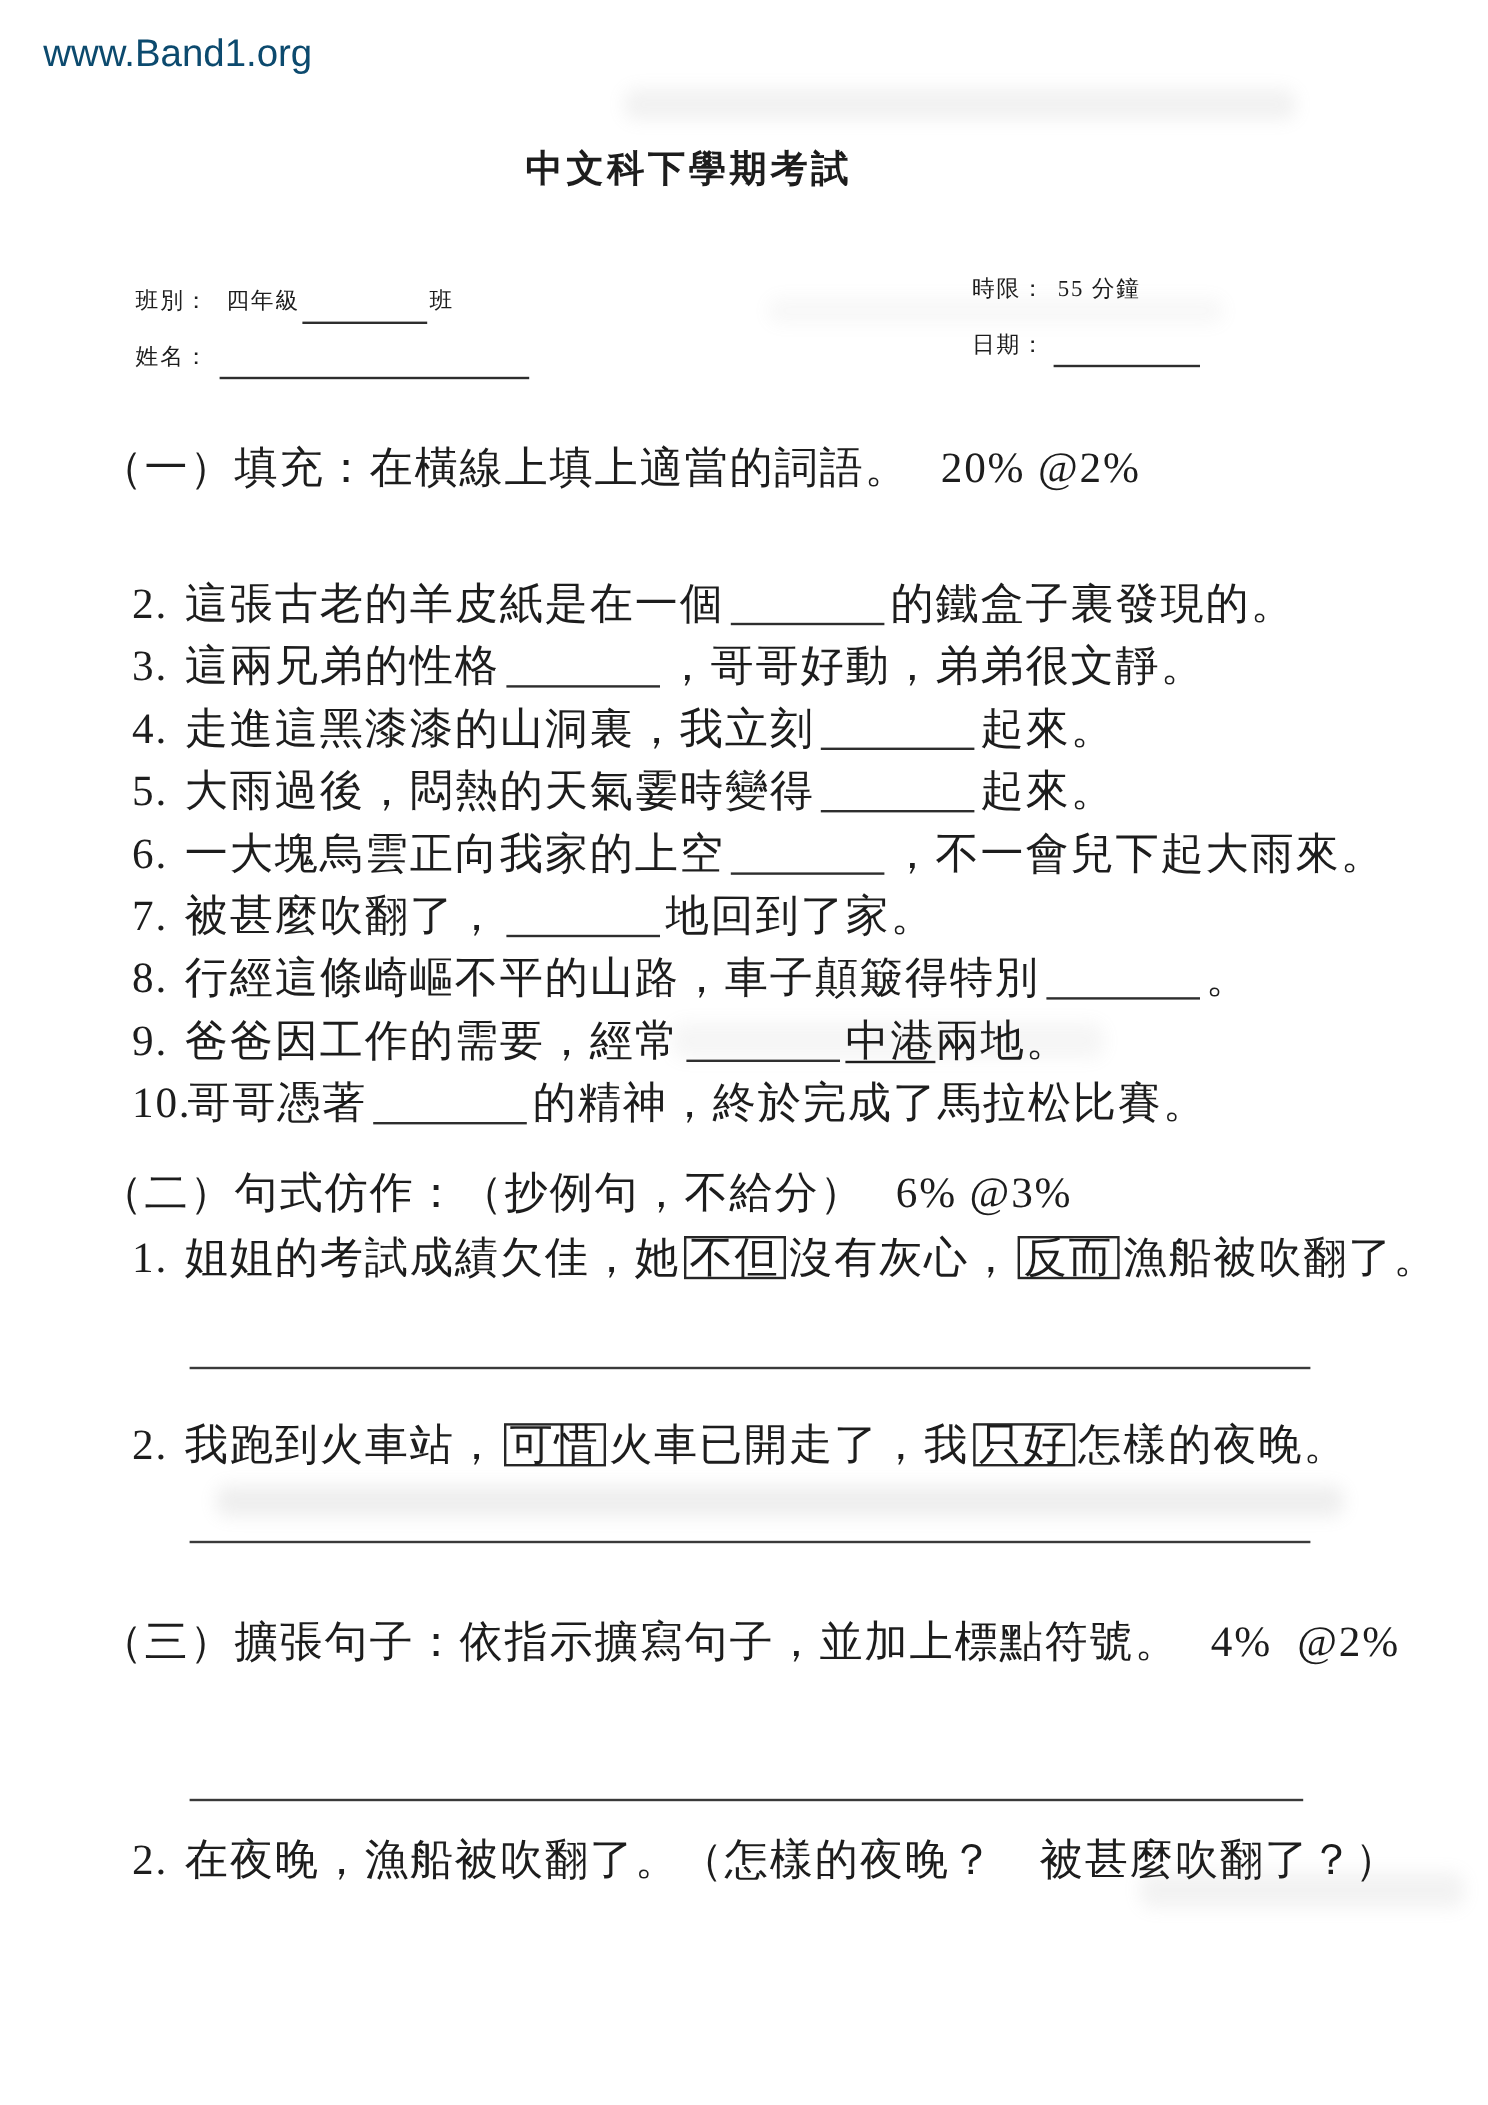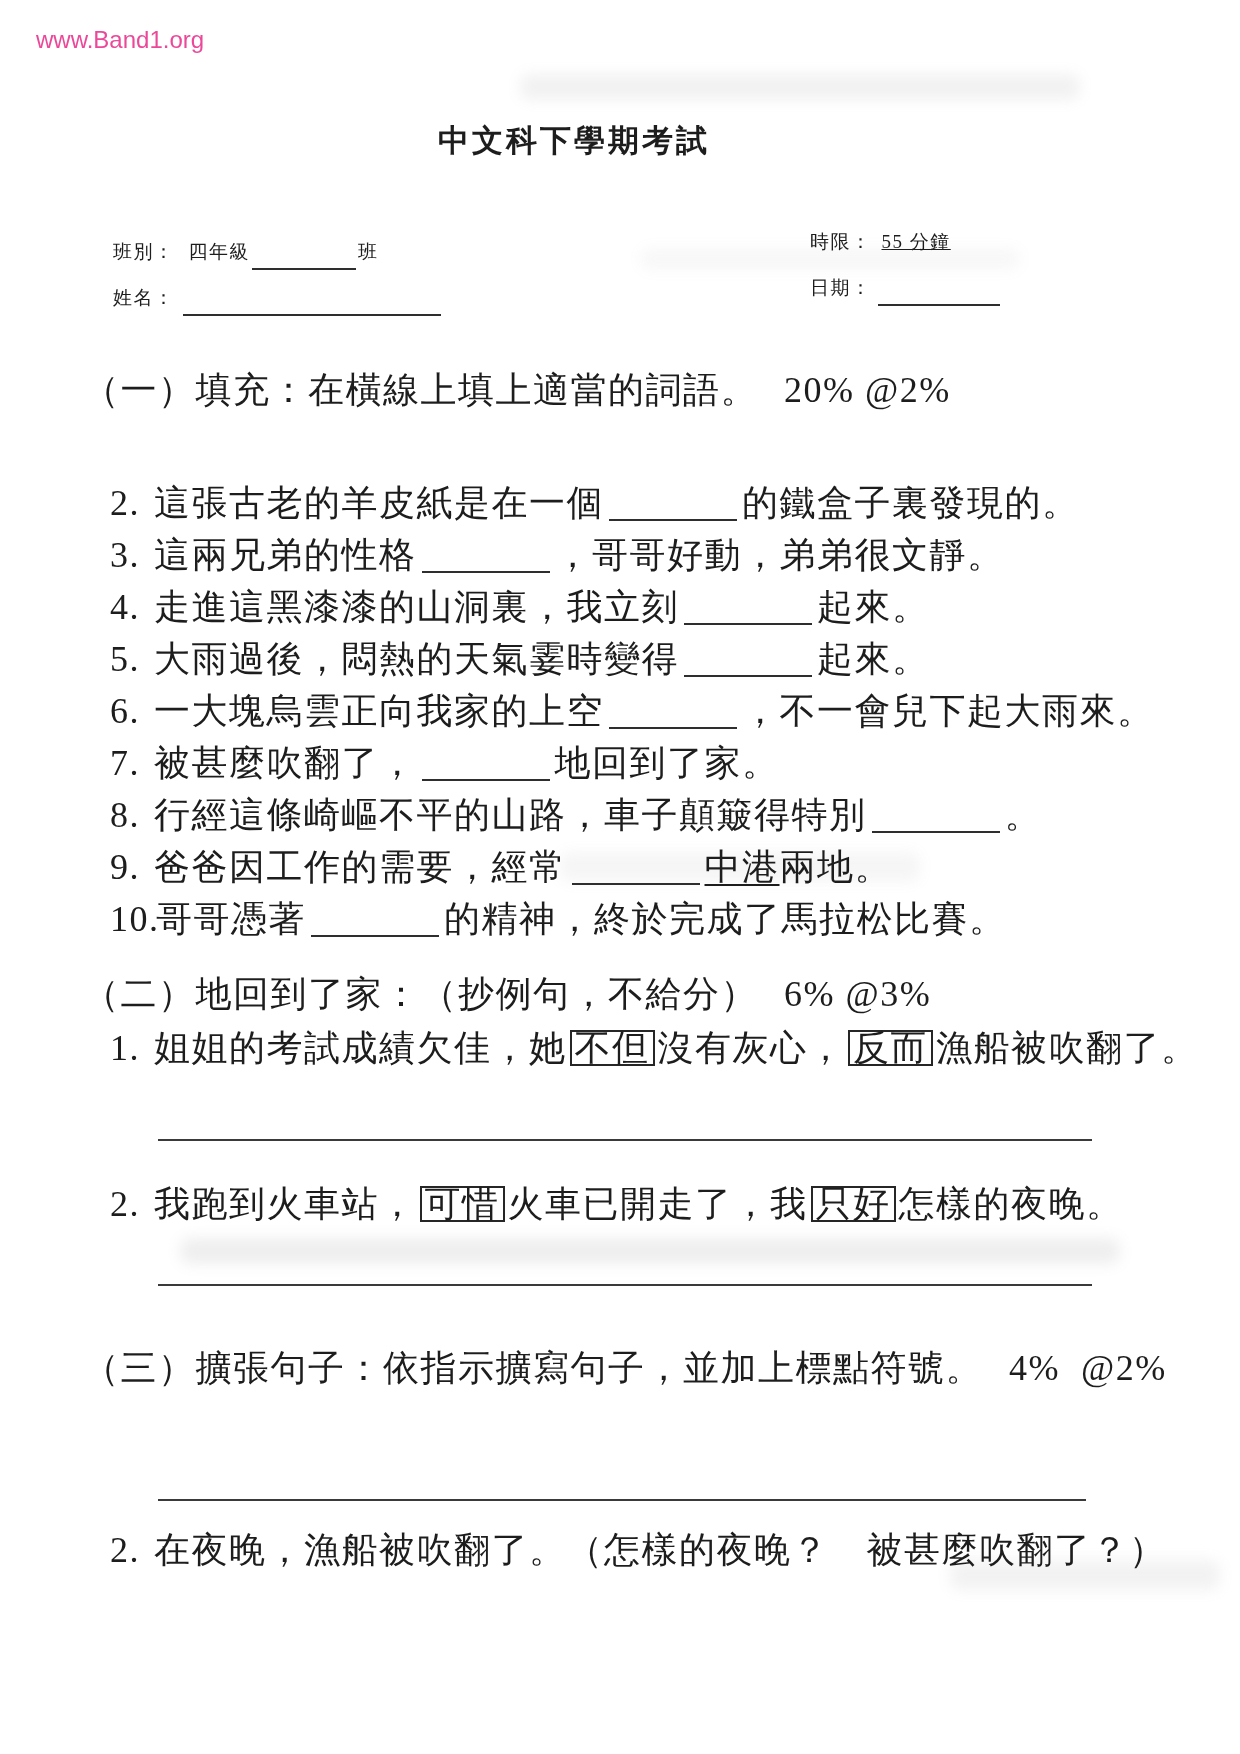--- a/index.html
+++ b/index.html
@@ -9,21 +9,21 @@
     width:1240px; height:1754px;
     margin:0 auto;
     background:#ffffff;
     font-family:"Liberation Serif","DejaVu Serif",serif;
     color:#1d1d1d;
     overflow:hidden;
   }
   .watermark {
     position:absolute; left:36px; top:26px;
     font-family:"Liberation Sans","DejaVu Sans",sans-serif;
-    font-size:24px; color:#ec4899;
+    font-size:32px; color:#0c4a6e;
   }
   .doc-title {
     position:absolute; left:438px; top:120px;
     font-size:31px; font-weight:bold; letter-spacing:3px;
     white-space:nowrap;
   }
   .row { position:absolute; font-size:36px; line-height:36px; white-space:nowrap; letter-spacing:1.5px; }
   .hdr { font-size:19px;margin-top:12px; }
   .num { display:inline-block; width:44px; }
   .blank {
@@ -70,21 +70,21 @@
   <div class="watermark">www.Band1.org</div>
   <div class="doc-title">中文科下學期考試</div>
 
   <div class="row hdr" style="left:113px; top:222px;">
     <span>班別：</span><span style="margin-left:14px;">四年級</span><span class="blank cls"></span><span>班</span>
   </div>
   <div class="row hdr" style="left:113px; top:268px;">
     <span>姓名：</span><span class="blank nm"></span>
   </div>
   <div class="row hdr" style="left:810px; top:212px;">
-    <span>時限：</span><span style="margin-left:10px;text-decoration:underline;">55 分鐘</span>
+    <span>時限：</span><span style="margin-left:10px;">55 分鐘</span>
   </div>
   <div class="row hdr" style="left:810px; top:258px;">
     <span>日期：</span><span class="blank dt"></span>
   </div>
 
   <div class="row" style="left:83px; top:372px;">
     <span>（一）填充：在橫線上填上適當的詞語。</span><span class="score">20% @2%</span>
   </div>
 
 
@@ -118,21 +118,21 @@
 
   <div class="row" style="left:110px; top:849px;">
     <span class="num">9.</span><span>爸爸因工作的需要，經常</span><span class="blank"></span><span class="ulined">中港</span><span>兩地。</span>
   </div>
 
   <div class="row" style="left:110px; top:901px;text-align:right;">
     <span class="num" style="width:46px;">10.</span><span>哥哥憑著</span><span class="blank"></span><span>的精神，終於完成了馬拉松比賽。</span>
   </div>
 
   <div class="row" style="left:83px; top:976px;">
-    <span>（二）地回到了家：（抄例句，不給分）</span><span class="score">6% @3%</span>
+    <span>（二）句式仿作：（抄例句，不給分）</span><span class="score">6% @3%</span>
   </div>
 
   <div class="row" style="left:110px; top:1030px;">
     <span class="num">1.</span><span>姐姐的考試成績欠佳，她</span><span class="boxed">不但</span><span>沒有灰心，</span><span class="boxed">反而</span><span>漁船被吹翻了。</span>
   </div>
 
   <div class="ansline line1"></div>
 
   <div class="row" style="left:110px; top:1186px;">
     <span class="num">2.</span><span>我跑到火車站，</span><span class="boxed">可惜</span><span>火車已開走了，我</span><span class="boxed">只好</span><span>怎樣的夜晚。</span>

